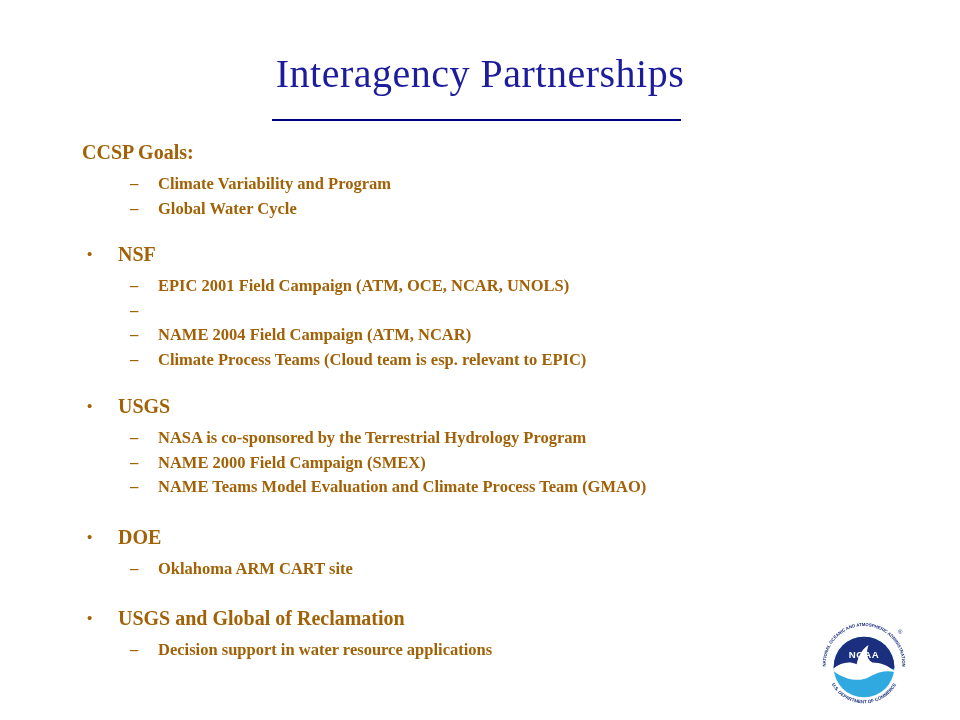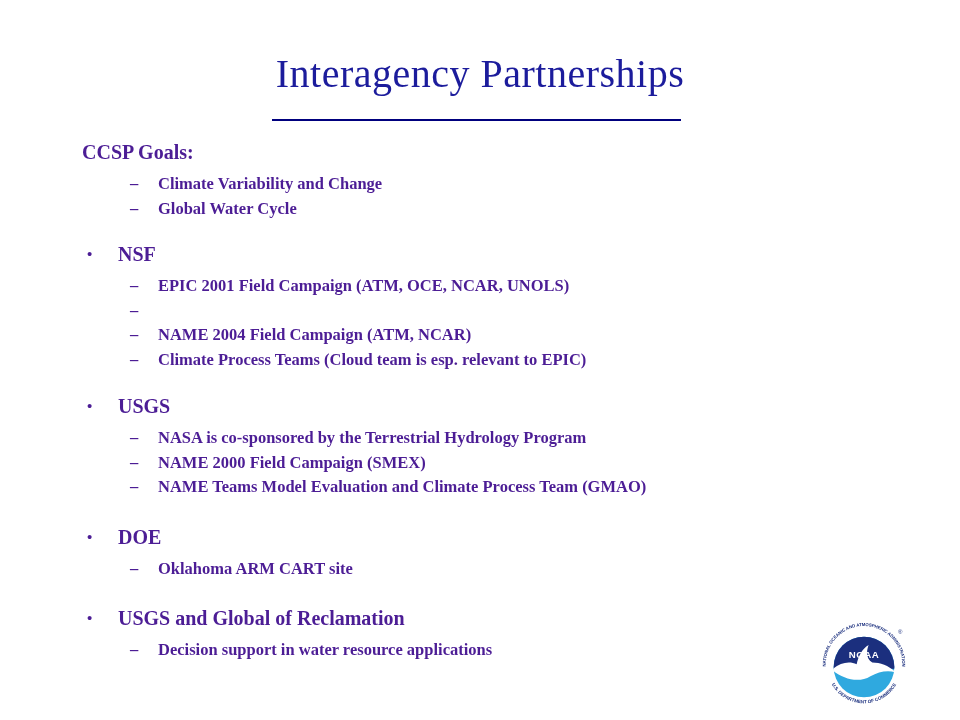--- a/index.html
+++ b/index.html
@@ -7,21 +7,21 @@
     position:relative;width:960px;height:720px;background:#ffffff;
     font-family:"Liberation Serif",serif;overflow:hidden;
   }
   .title{
     position:absolute;top:50px;left:0;width:100%;text-align:center;
     font-size:40px;font-weight:normal;color:#1C1C9C;letter-spacing:0.5px;
   }
   .title-underline{
     position:absolute;top:119px;left:272px;width:409px;height:2px;background:#00007E;
   }
-  .section{position:absolute;left:80px;color:#4c1d95;font-weight:bold;}
+  .section{position:absolute;left:80px;color:#a16207;font-weight:bold;}
   .sec-header{display:flex;font-size:20px;line-height:26px;}
   .sec-header.plain{padding-left:2px;}
   .bullet-cell{width:31px;padding-left:7px;font-size:15px;line-height:26px;}
   .items{margin-top:7px;}
   .sub-item{display:flex;font-size:16.5px;line-height:24.5px;margin-left:50px;}
   .dash-cell{width:28px;}
   .sec-ccsp{top:139px;}
   .sec-nsf{top:241px;}
   .sec-nasa{top:393px;}
   .sec-doe{top:524px;}
@@ -36,21 +36,21 @@
   <div class="title">Interagency Partnerships</div>
   <div class="title-underline"></div>
 
   <div class="section sec-ccsp">
     <div class="sec-header plain">
       <span>CCSP Goals:</span>
     </div>
     <div class="items">
       <div class="sub-item">
         <span class="dash-cell">–</span>
-        <span>Climate Variability and Change</span>
+        <span>Climate Variability and Program</span>
       </div>
       <div class="sub-item">
         <span class="dash-cell">–</span>
         <span>Global Water Cycle</span>
       </div>
     </div>
   </div>
 
   <div class="section sec-nsf">
     <div class="sec-header">

